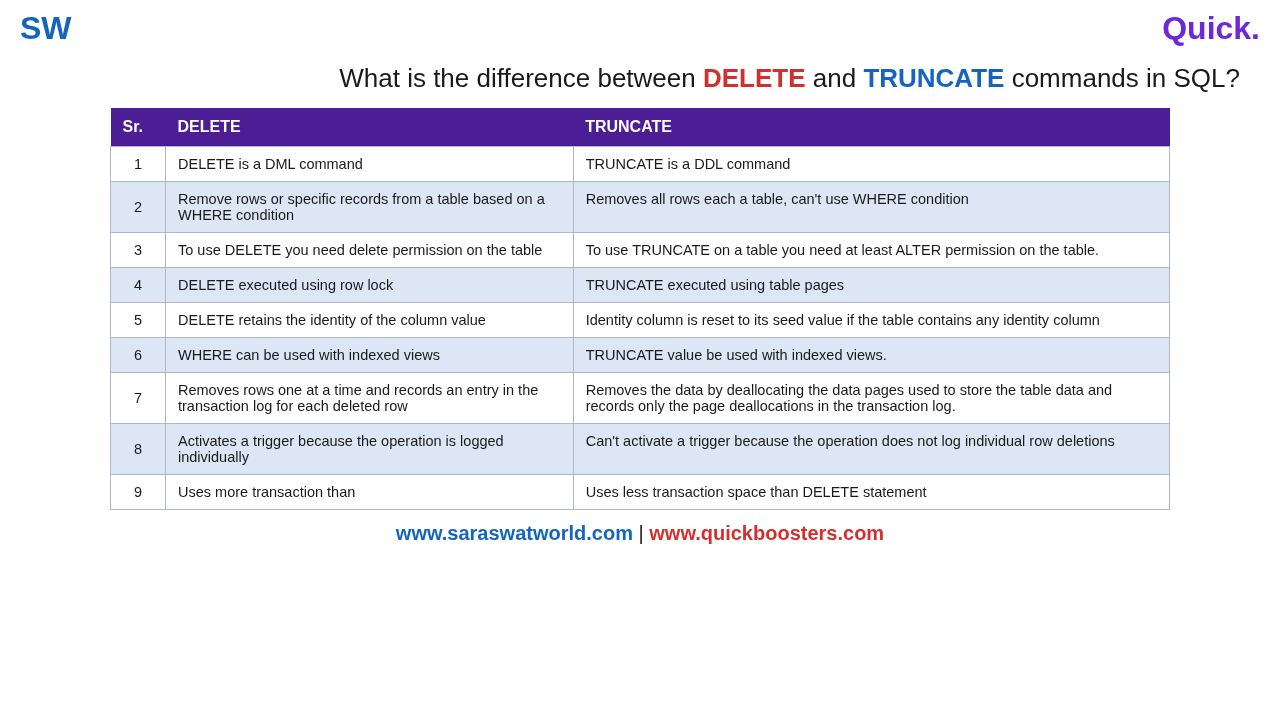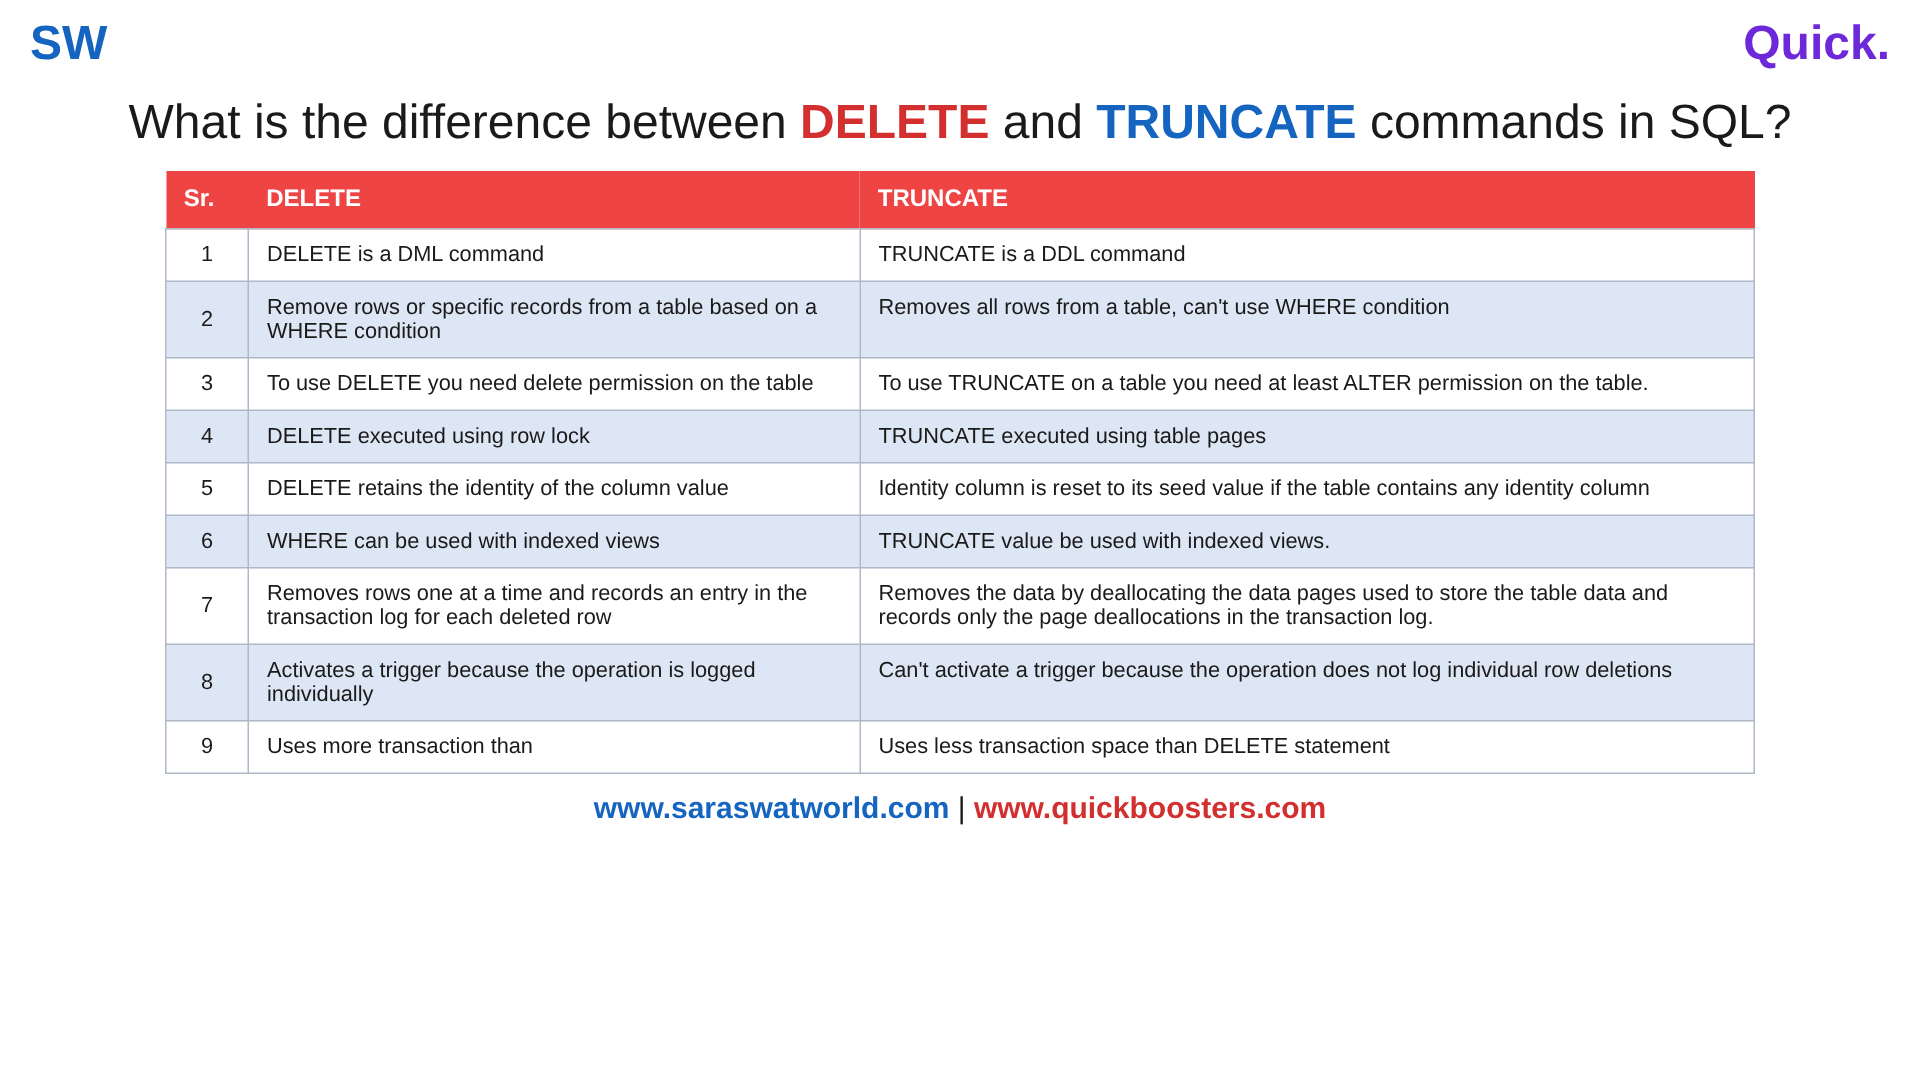--- a/index.html
+++ b/index.html
@@ -21,22 +21,22 @@
       font-size: 32px;
       font-weight: bold;
       color: #1565c0;
     }
     .logo-quick {
       font-size: 32px;
       font-weight: bold;
       color: #6d28d9;
     }
     .page-title {
-      text-align: center;
-      font-size: 32px;
+      text-align: right;
+      font-size: 26px;
       color: #1a1a1a;
       margin: 16px 0 14px 0;
       padding: 0 40px;
     }
     .page-title .delete-word {
       color: #d32f2f;
       font-weight: bold;
     }
     .page-title .truncate-word {
       color: #1565c0;
@@ -44,21 +44,21 @@
     }
     .table-wrapper {
       padding: 0 110px;
     }
     table {
       width: 100%;
       border-collapse: collapse;
       font-size: 14.5px;
     }
     thead tr {
-      background-color: #ef4444;
+      background-color: #4c1d95;
       color: #ffffff;
     }
     thead th {
       padding: 10px 12px;
       text-align: left;
       font-size: 16px;
       font-weight: bold;
     }
     thead th:first-child {
       width: 55px;
@@ -122,21 +122,21 @@
     </thead>
     <tbody id="table-body">
     <tr>
           <td>1</td>
           <td>DELETE is a DML command</td>
           <td>TRUNCATE is a DDL command</td>
         </tr>
         <tr>
           <td>2</td>
           <td>Remove rows or specific records from a table based on a WHERE condition</td>
-          <td>Removes all rows from a table, can't use WHERE condition</td>
+          <td>Removes all rows each a table, can't use WHERE condition</td>
         </tr>
         <tr>
           <td>3</td>
           <td>To use DELETE you need delete permission on the table</td>
           <td>To use TRUNCATE on a table you need at least ALTER permission on the table.</td>
         </tr>
         <tr>
           <td>4</td>
           <td>DELETE executed using row lock</td>
           <td>TRUNCATE executed using table pages</td>

